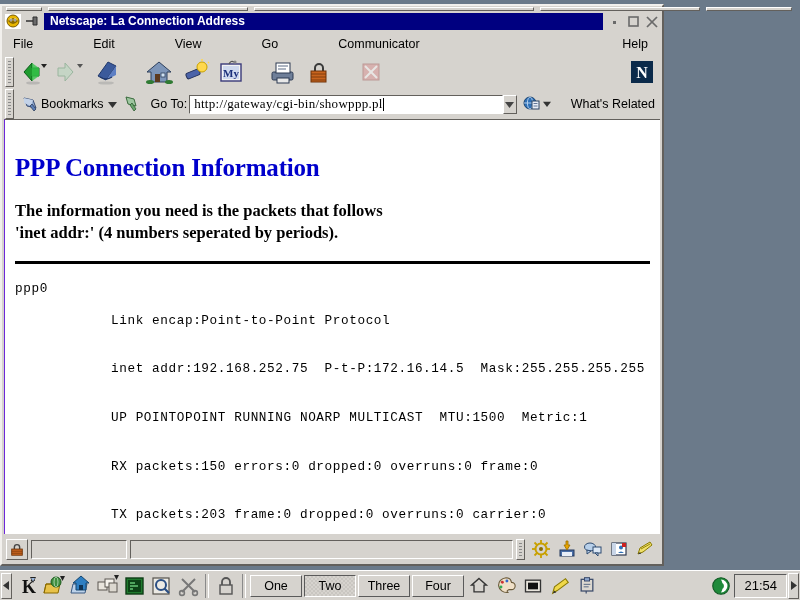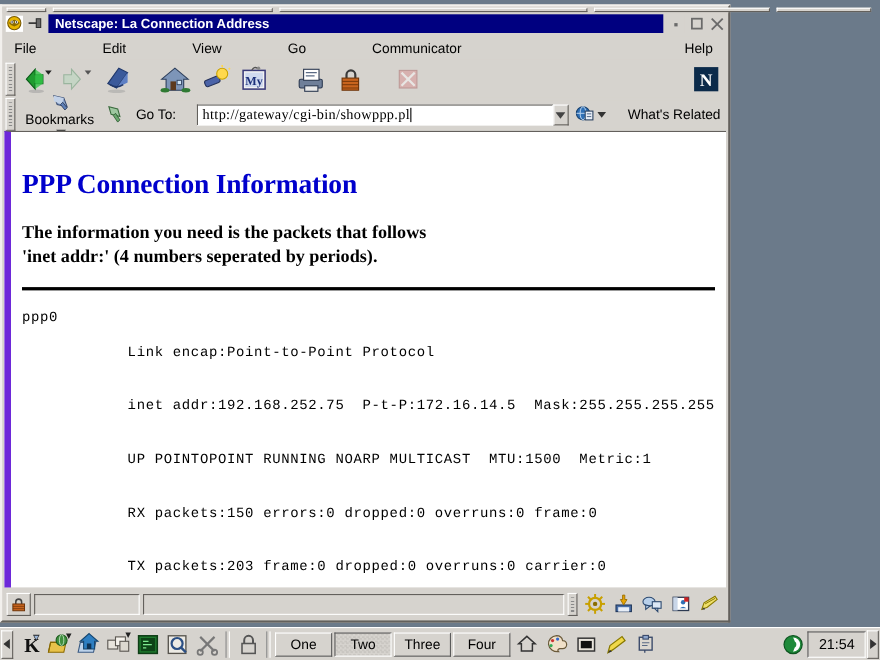--- a/index.html
+++ b/index.html
@@ -109,23 +109,23 @@
     display: flex; align-items: center; justify-content: center;
   }
 
   
   #locbar {
     position: absolute; left: 2px; top: 85px; right: 2px; height: 26px;
     background: #d6d3ce;
     display: flex; align-items: center;
     font-size: 12.5px;
   }
-  #bookmarks-btn { display: flex; align-items: center; padding: 0 4px; flex-direction: column; }
+  #bookmarks-btn { display: flex; align-items: center; padding: 0 4px; }
   #bookmarks-label { margin: 0 4px 0 2px; }
-  #goto-label { margin-left: 10px; margin-right: 19px; }
+  #goto-label { margin-left: 10px; margin-right: 2px; }
   #url-wrap {
     flex: 1; height: 19px;
     background: #fff;
     border-top: 1px solid #63605c; border-left: 1px solid #63605c;
     border-right: 1px solid #fff; border-bottom: 1px solid #fff;
     display: flex; align-items: center;
     box-sizing: border-box; overflow: hidden;
   }
   #url-text {
     font-family: "Liberation Serif", serif;
@@ -147,21 +147,21 @@
   #related-btn {
     display: flex; align-items: center; flex: none;
     padding: 0 5px 0 3px; margin-left: 3px;
   }
   #related-label { margin-left: 20px; }
 
   
   #content {
     position: absolute; left: 2px; top: 113px; right: 2px; bottom: 30px;
     background: #ffffff;
-    border-top: 1px solid #63605c; border-left: 6px solid #6d28d9;
+    border-top: 1px solid #63605c; border-left: 1px solid #6d28d9;
     box-sizing: border-box;
     overflow: hidden;
   }
   #page {
     padding: 0 10px;
     font-family: "Liberation Serif", serif;
   }
   #page h1 {
     color: #0000cc;
     font-size: 25px;

